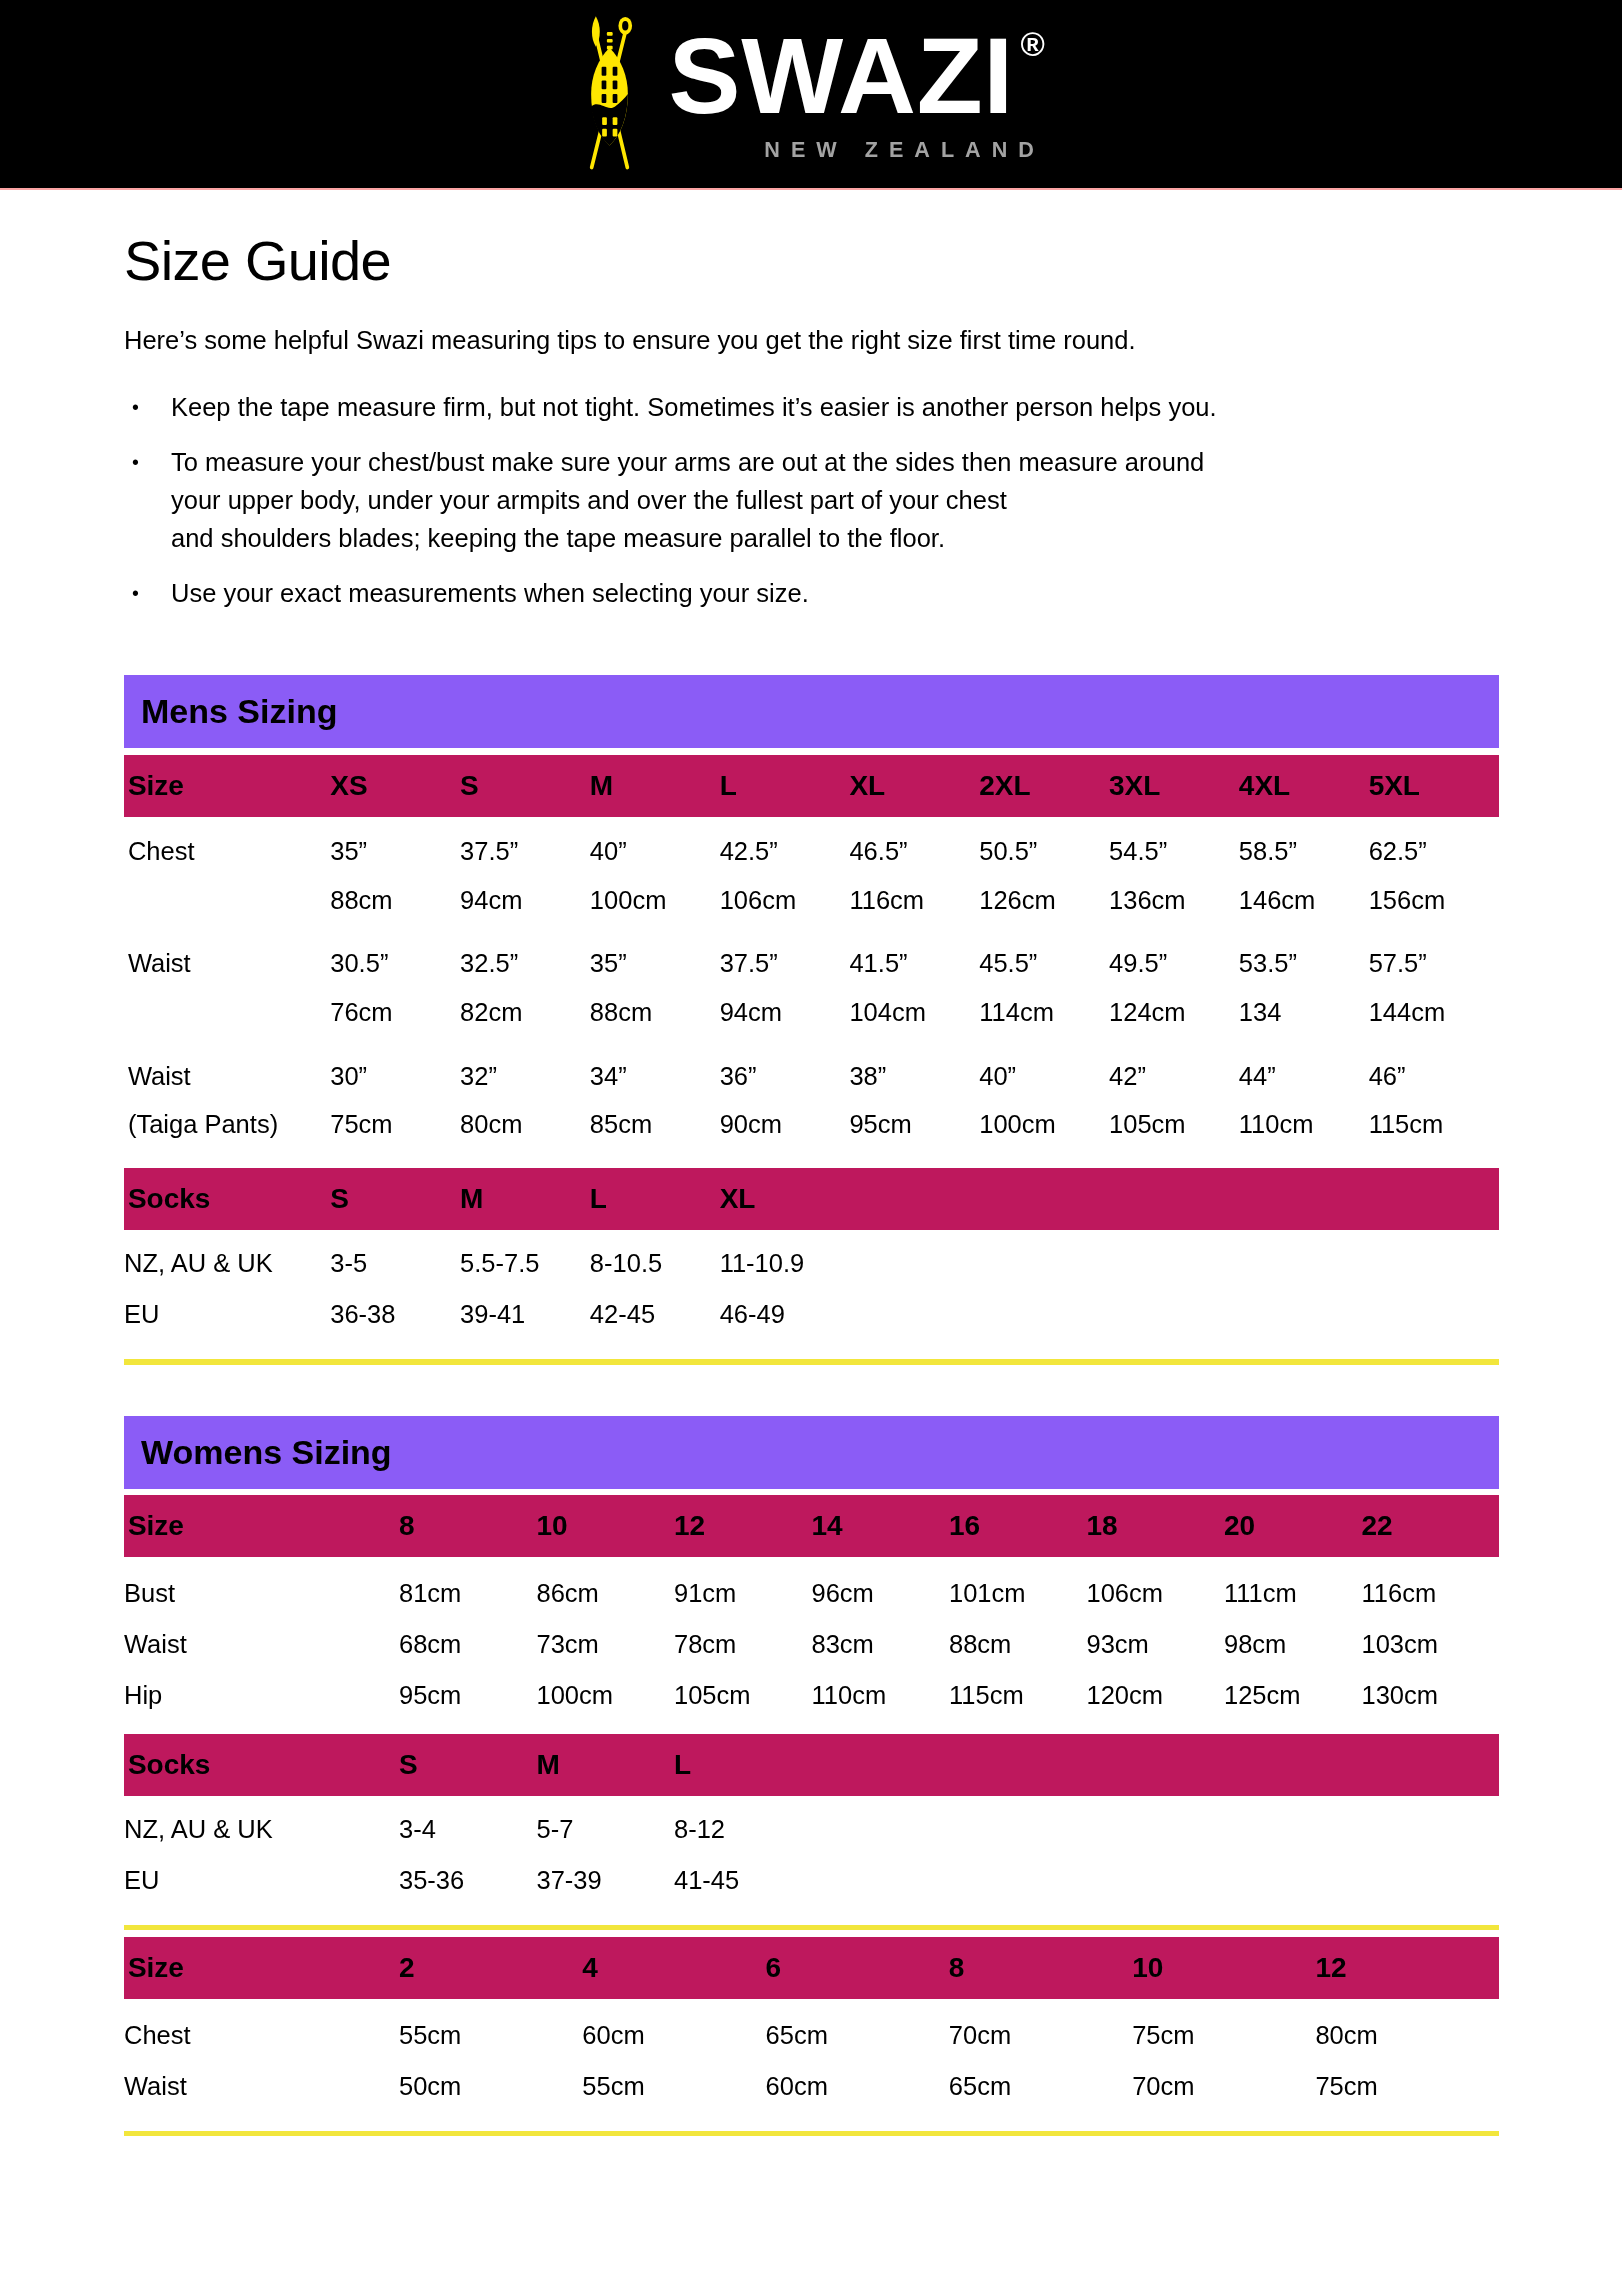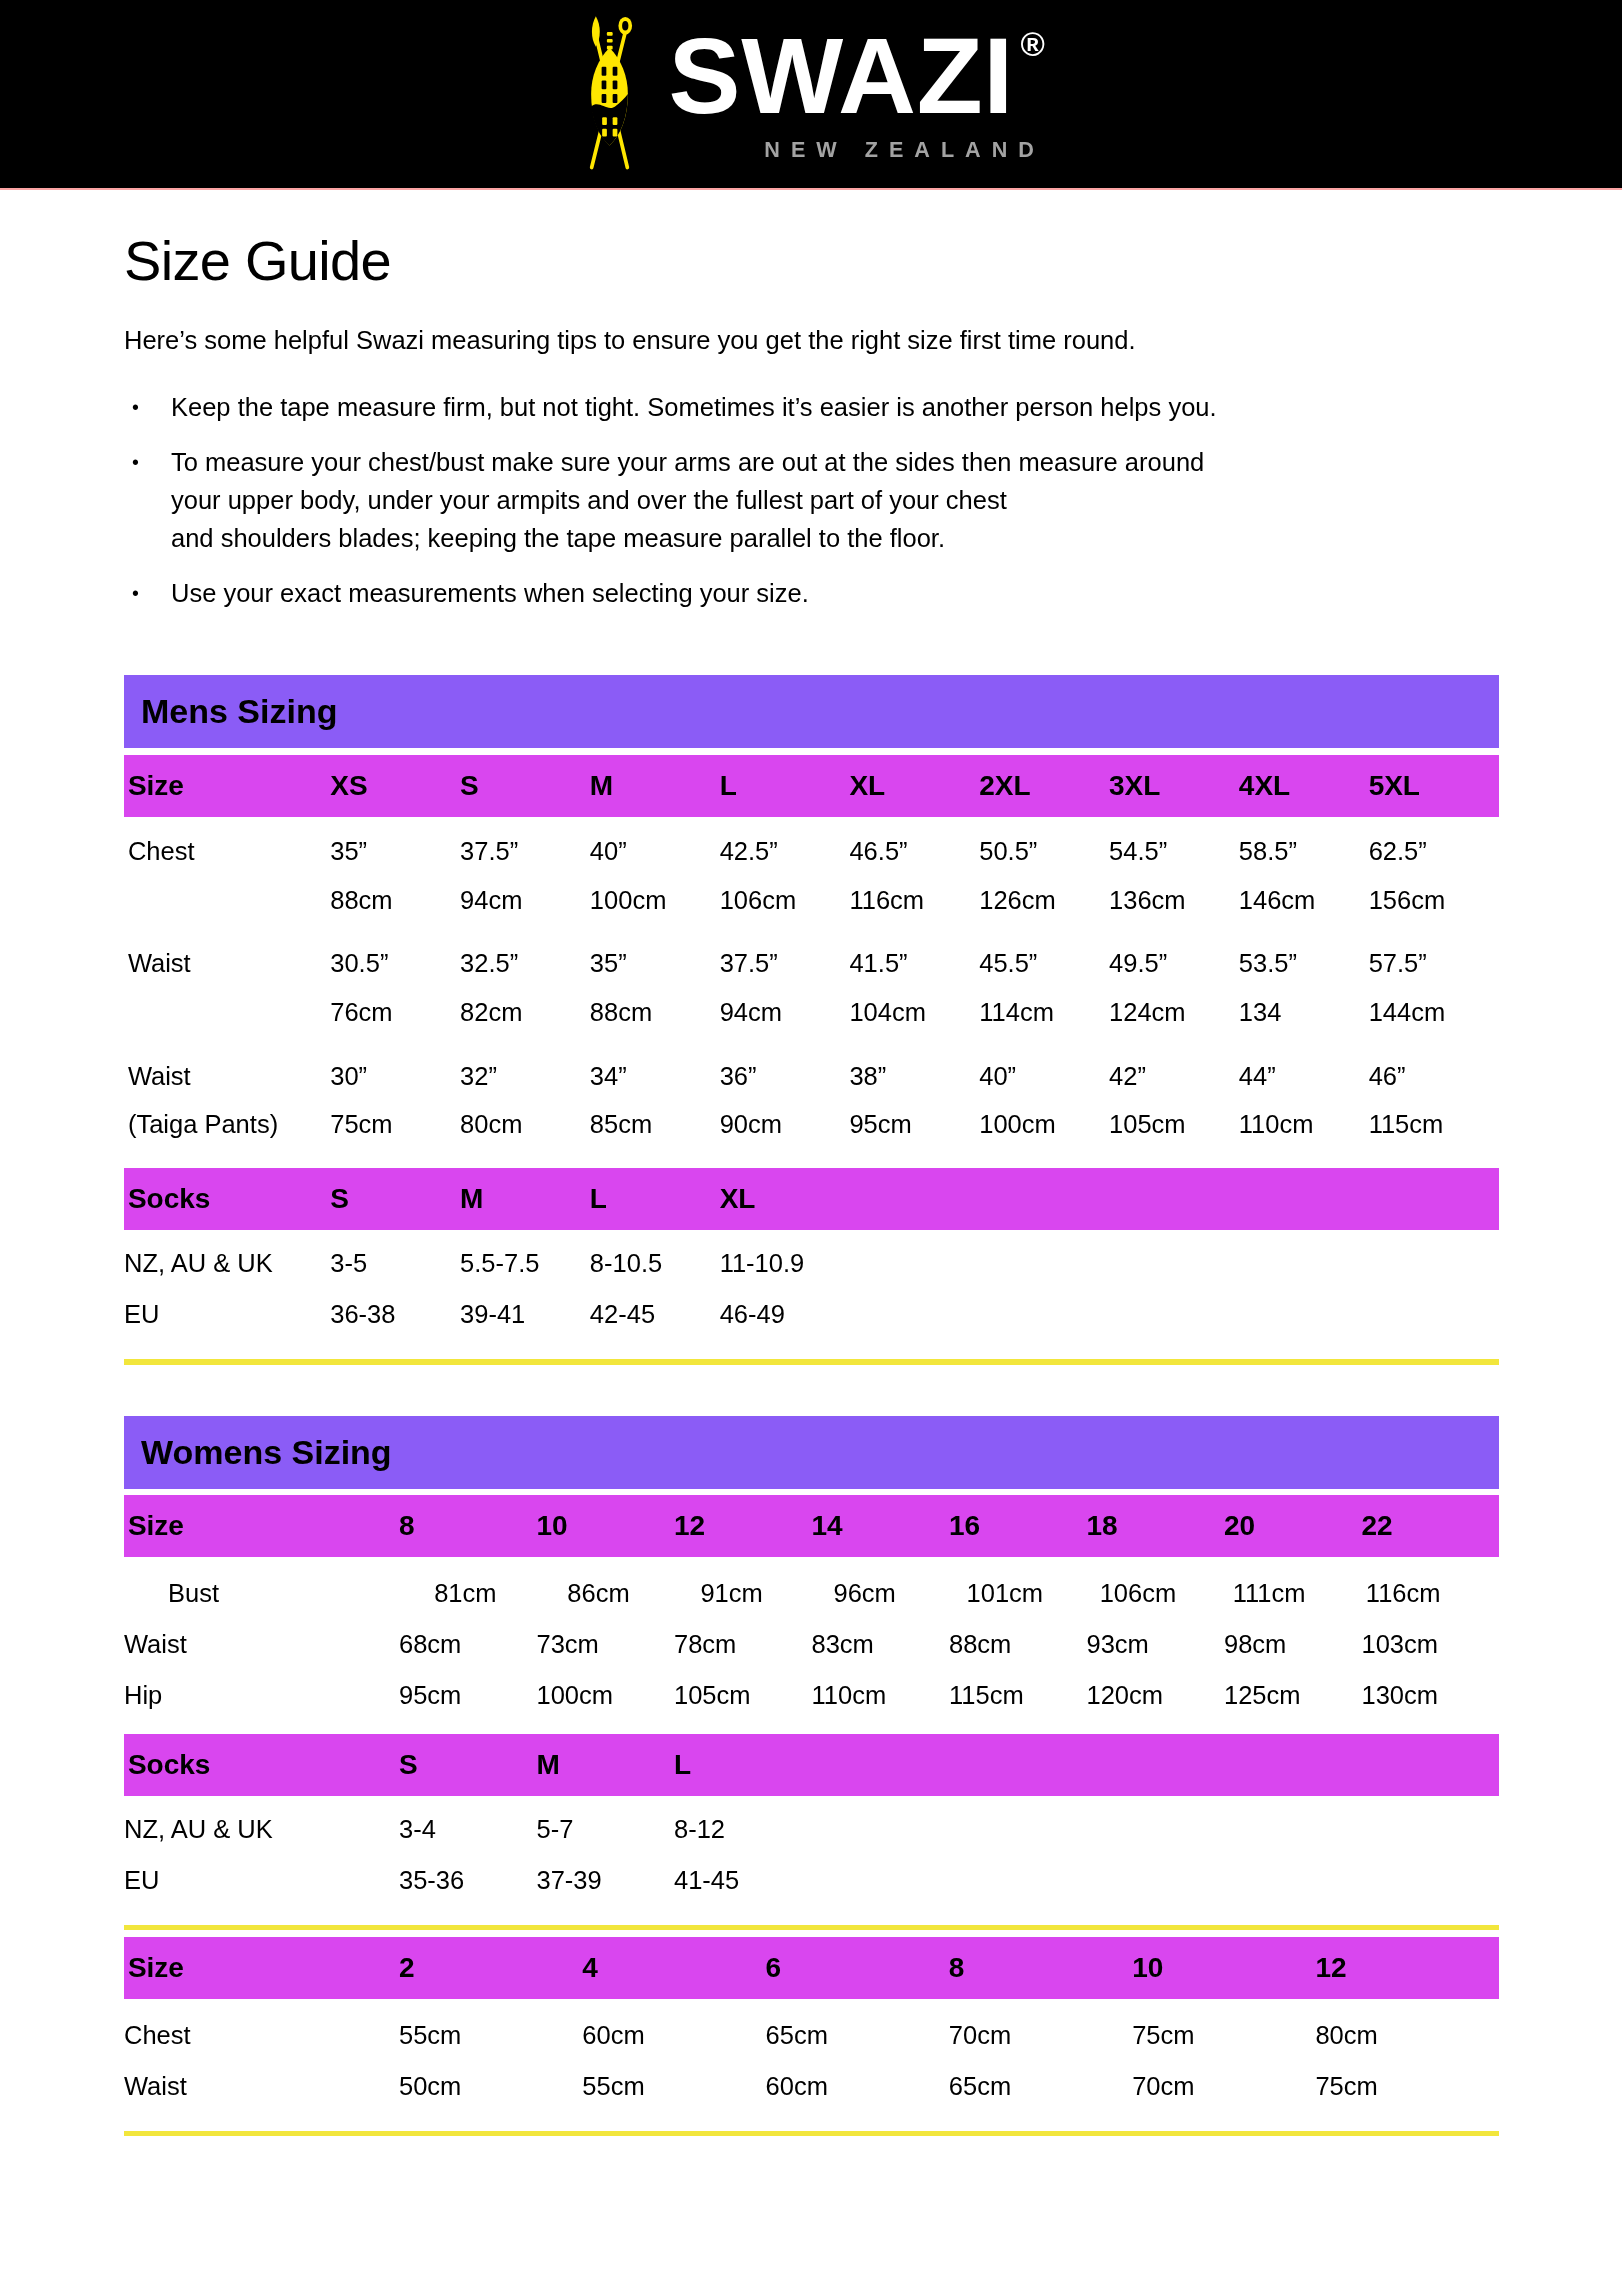--- a/index.html
+++ b/index.html
@@ -50,21 +50,21 @@
   }
   .banner.first { margin-top: 63px; }
   .section-title { font-size: 34px; font-weight: 800; padding-left: 17px; }
 
   .grid { display: grid; }
   .grid-mens   { grid-template-columns: 15% repeat(9, 9.44%); }
   .grid-womens { grid-template-columns: 20% repeat(8, 10%); }
   .grid-kids   { grid-template-columns: 20% repeat(6, 13.33%); }
 
   .thead {
-    background: #d946ef; min-height: 62px; align-items: center;
+    background: #be185d; min-height: 62px; align-items: center;
     font-weight: 800; font-size: 28px; margin-top: 6.5px;
   }
   .cell { padding: 0; }
   .label-col { padding-left: 3.9px; }
 
   .measure-row { font-size: 25.5px; padding: 19.6px 0 14.4px 0; }
   .measure-row .cell span { display: block; line-height: 30px; }
   .measure-row .l1 { margin-bottom: 18.3px; }
 
   .values-row { font-size: 25.5px; padding: 0; }
@@ -320,21 +320,21 @@
         <div class="cell label-col"><span>Size</span></div>
         <div class="cell"><span>8</span></div>
         <div class="cell"><span>10</span></div>
         <div class="cell"><span>12</span></div>
         <div class="cell"><span>14</span></div>
         <div class="cell"><span>16</span></div>
         <div class="cell"><span>18</span></div>
         <div class="cell"><span>20</span></div>
         <div class="cell"><span>22</span></div>
       </div>
-    <div class="grid grid-womens values-row" style="margin-top:9.2px;margin-left:44px;">
+    <div class="grid grid-womens values-row" style="margin-top:9.2px;">
         <div class="cell label-col"><span>Bust</span></div>
         <div class="cell"><span>81cm</span></div>
         <div class="cell"><span>86cm</span></div>
         <div class="cell"><span>91cm</span></div>
         <div class="cell"><span>96cm</span></div>
         <div class="cell"><span>101cm</span></div>
         <div class="cell"><span>106cm</span></div>
         <div class="cell"><span>111cm</span></div>
         <div class="cell"><span>116cm</span></div>
       </div>

